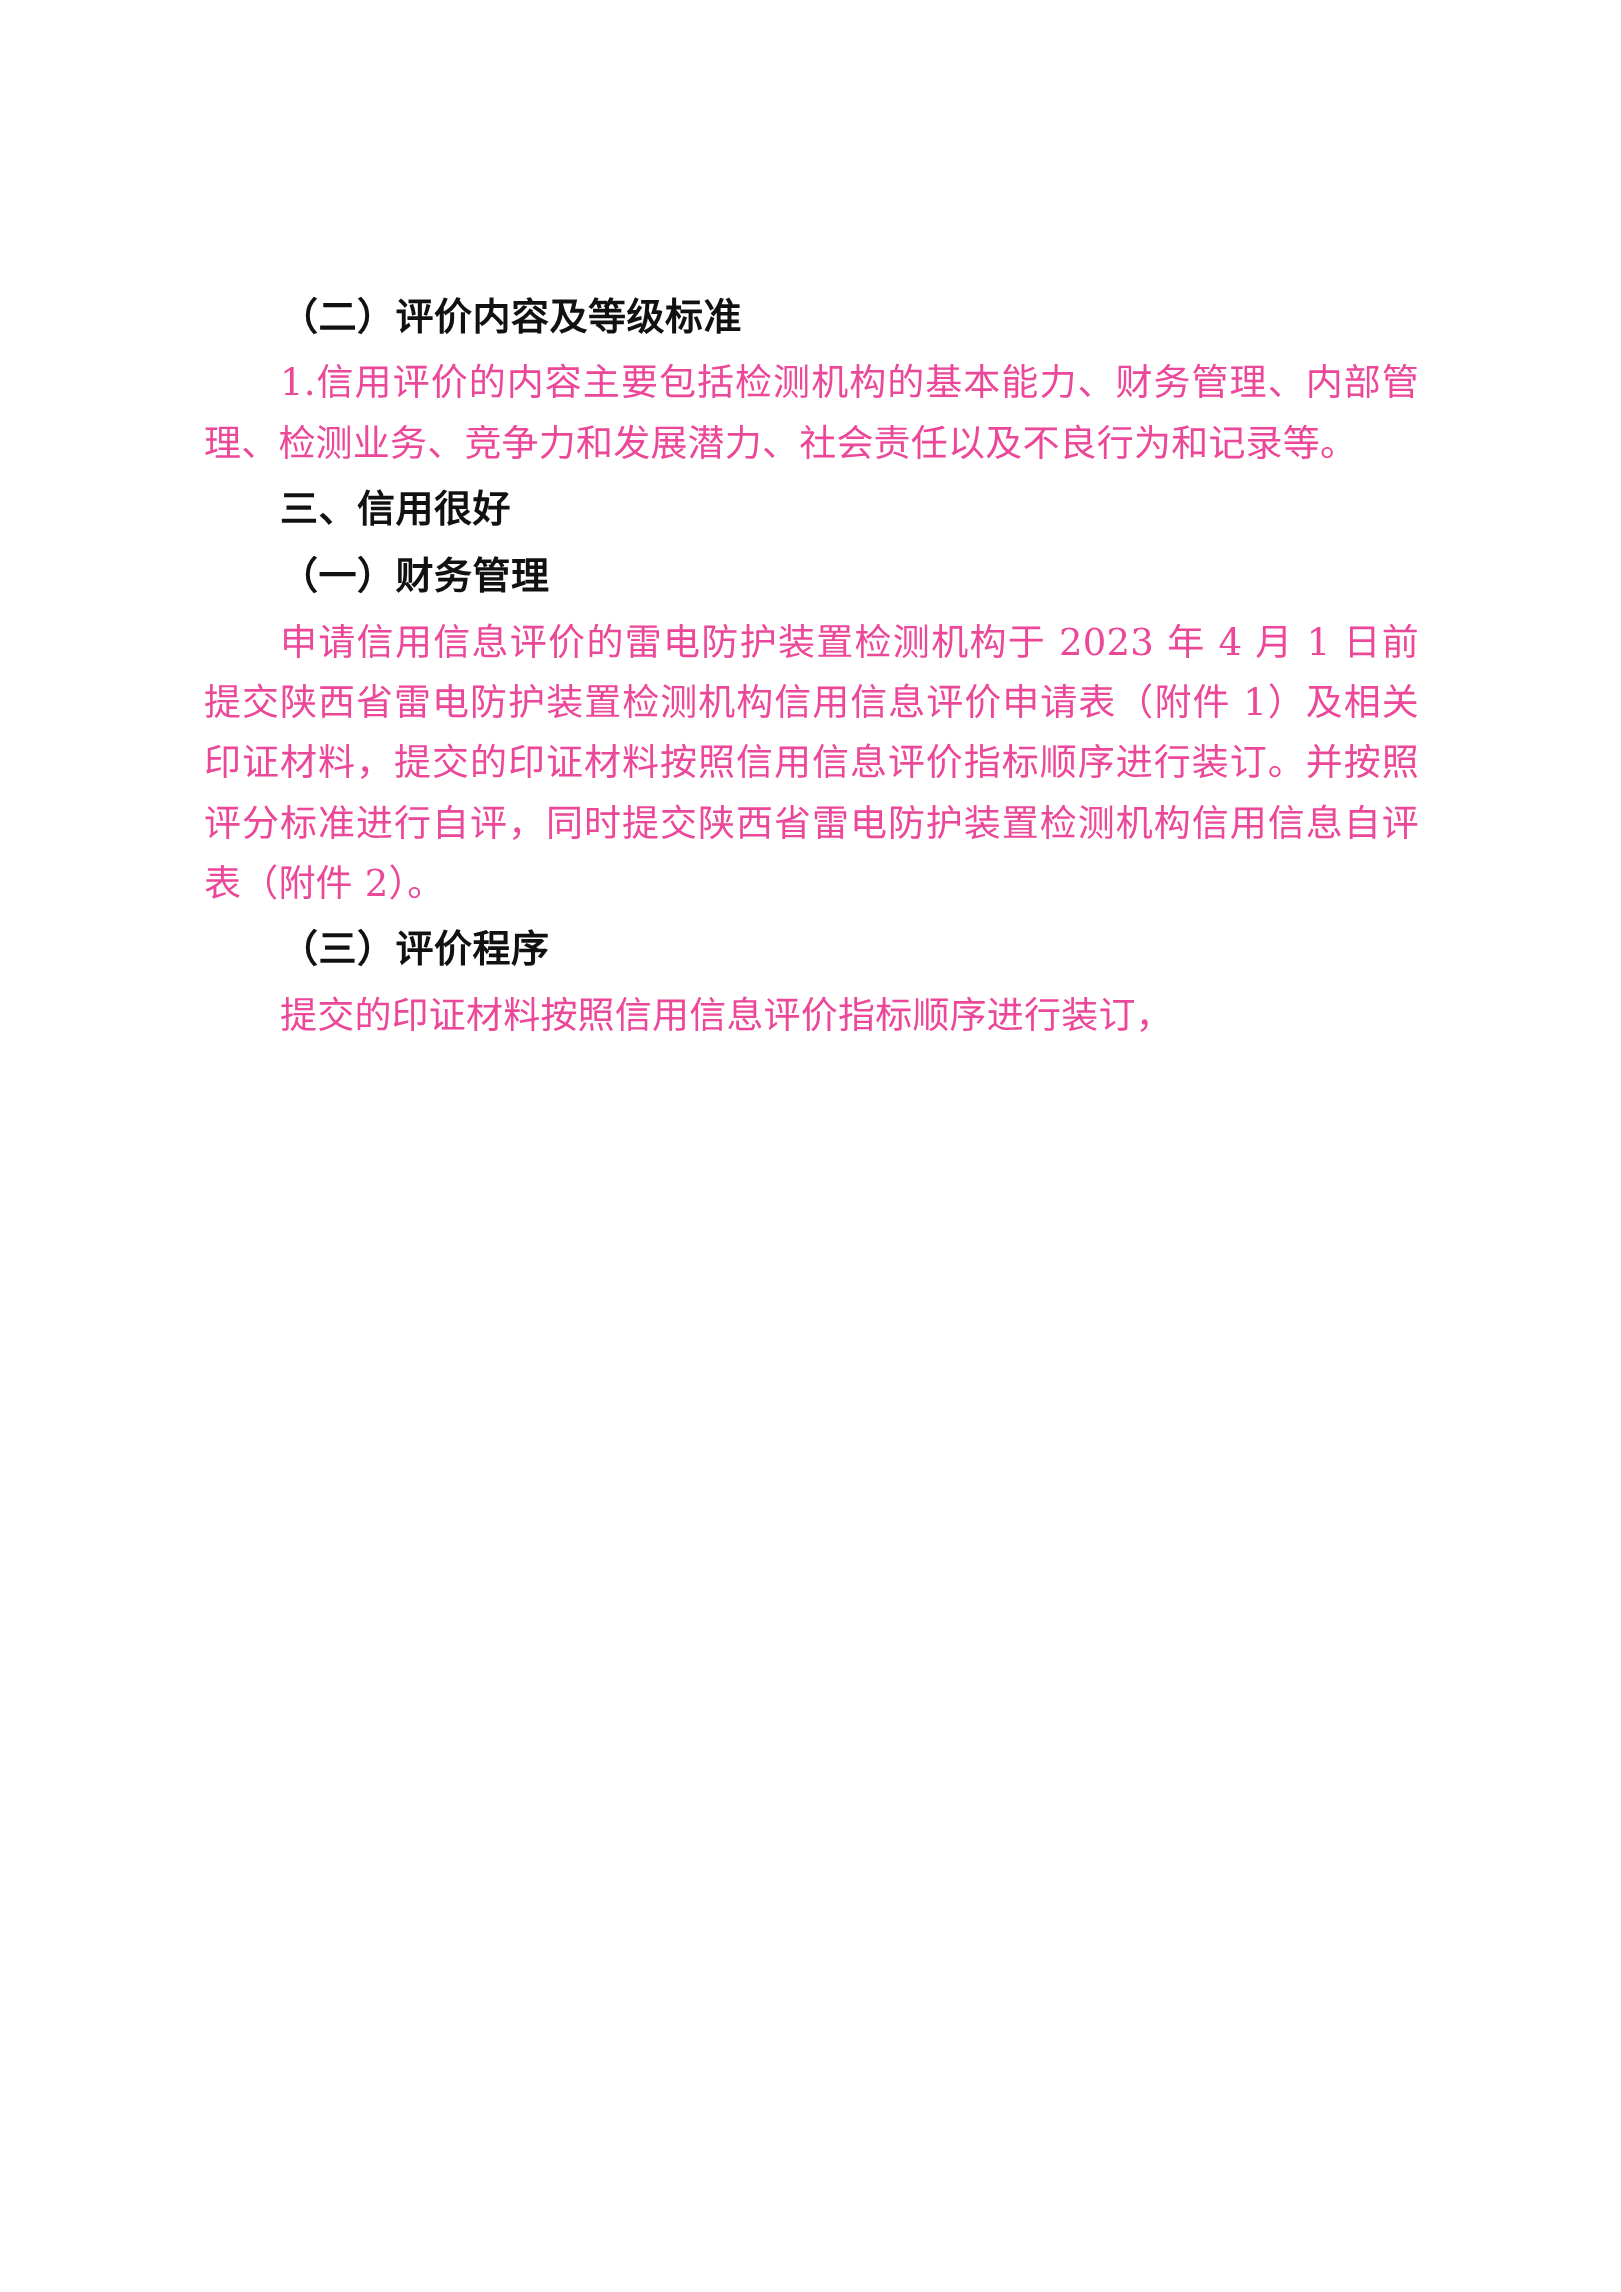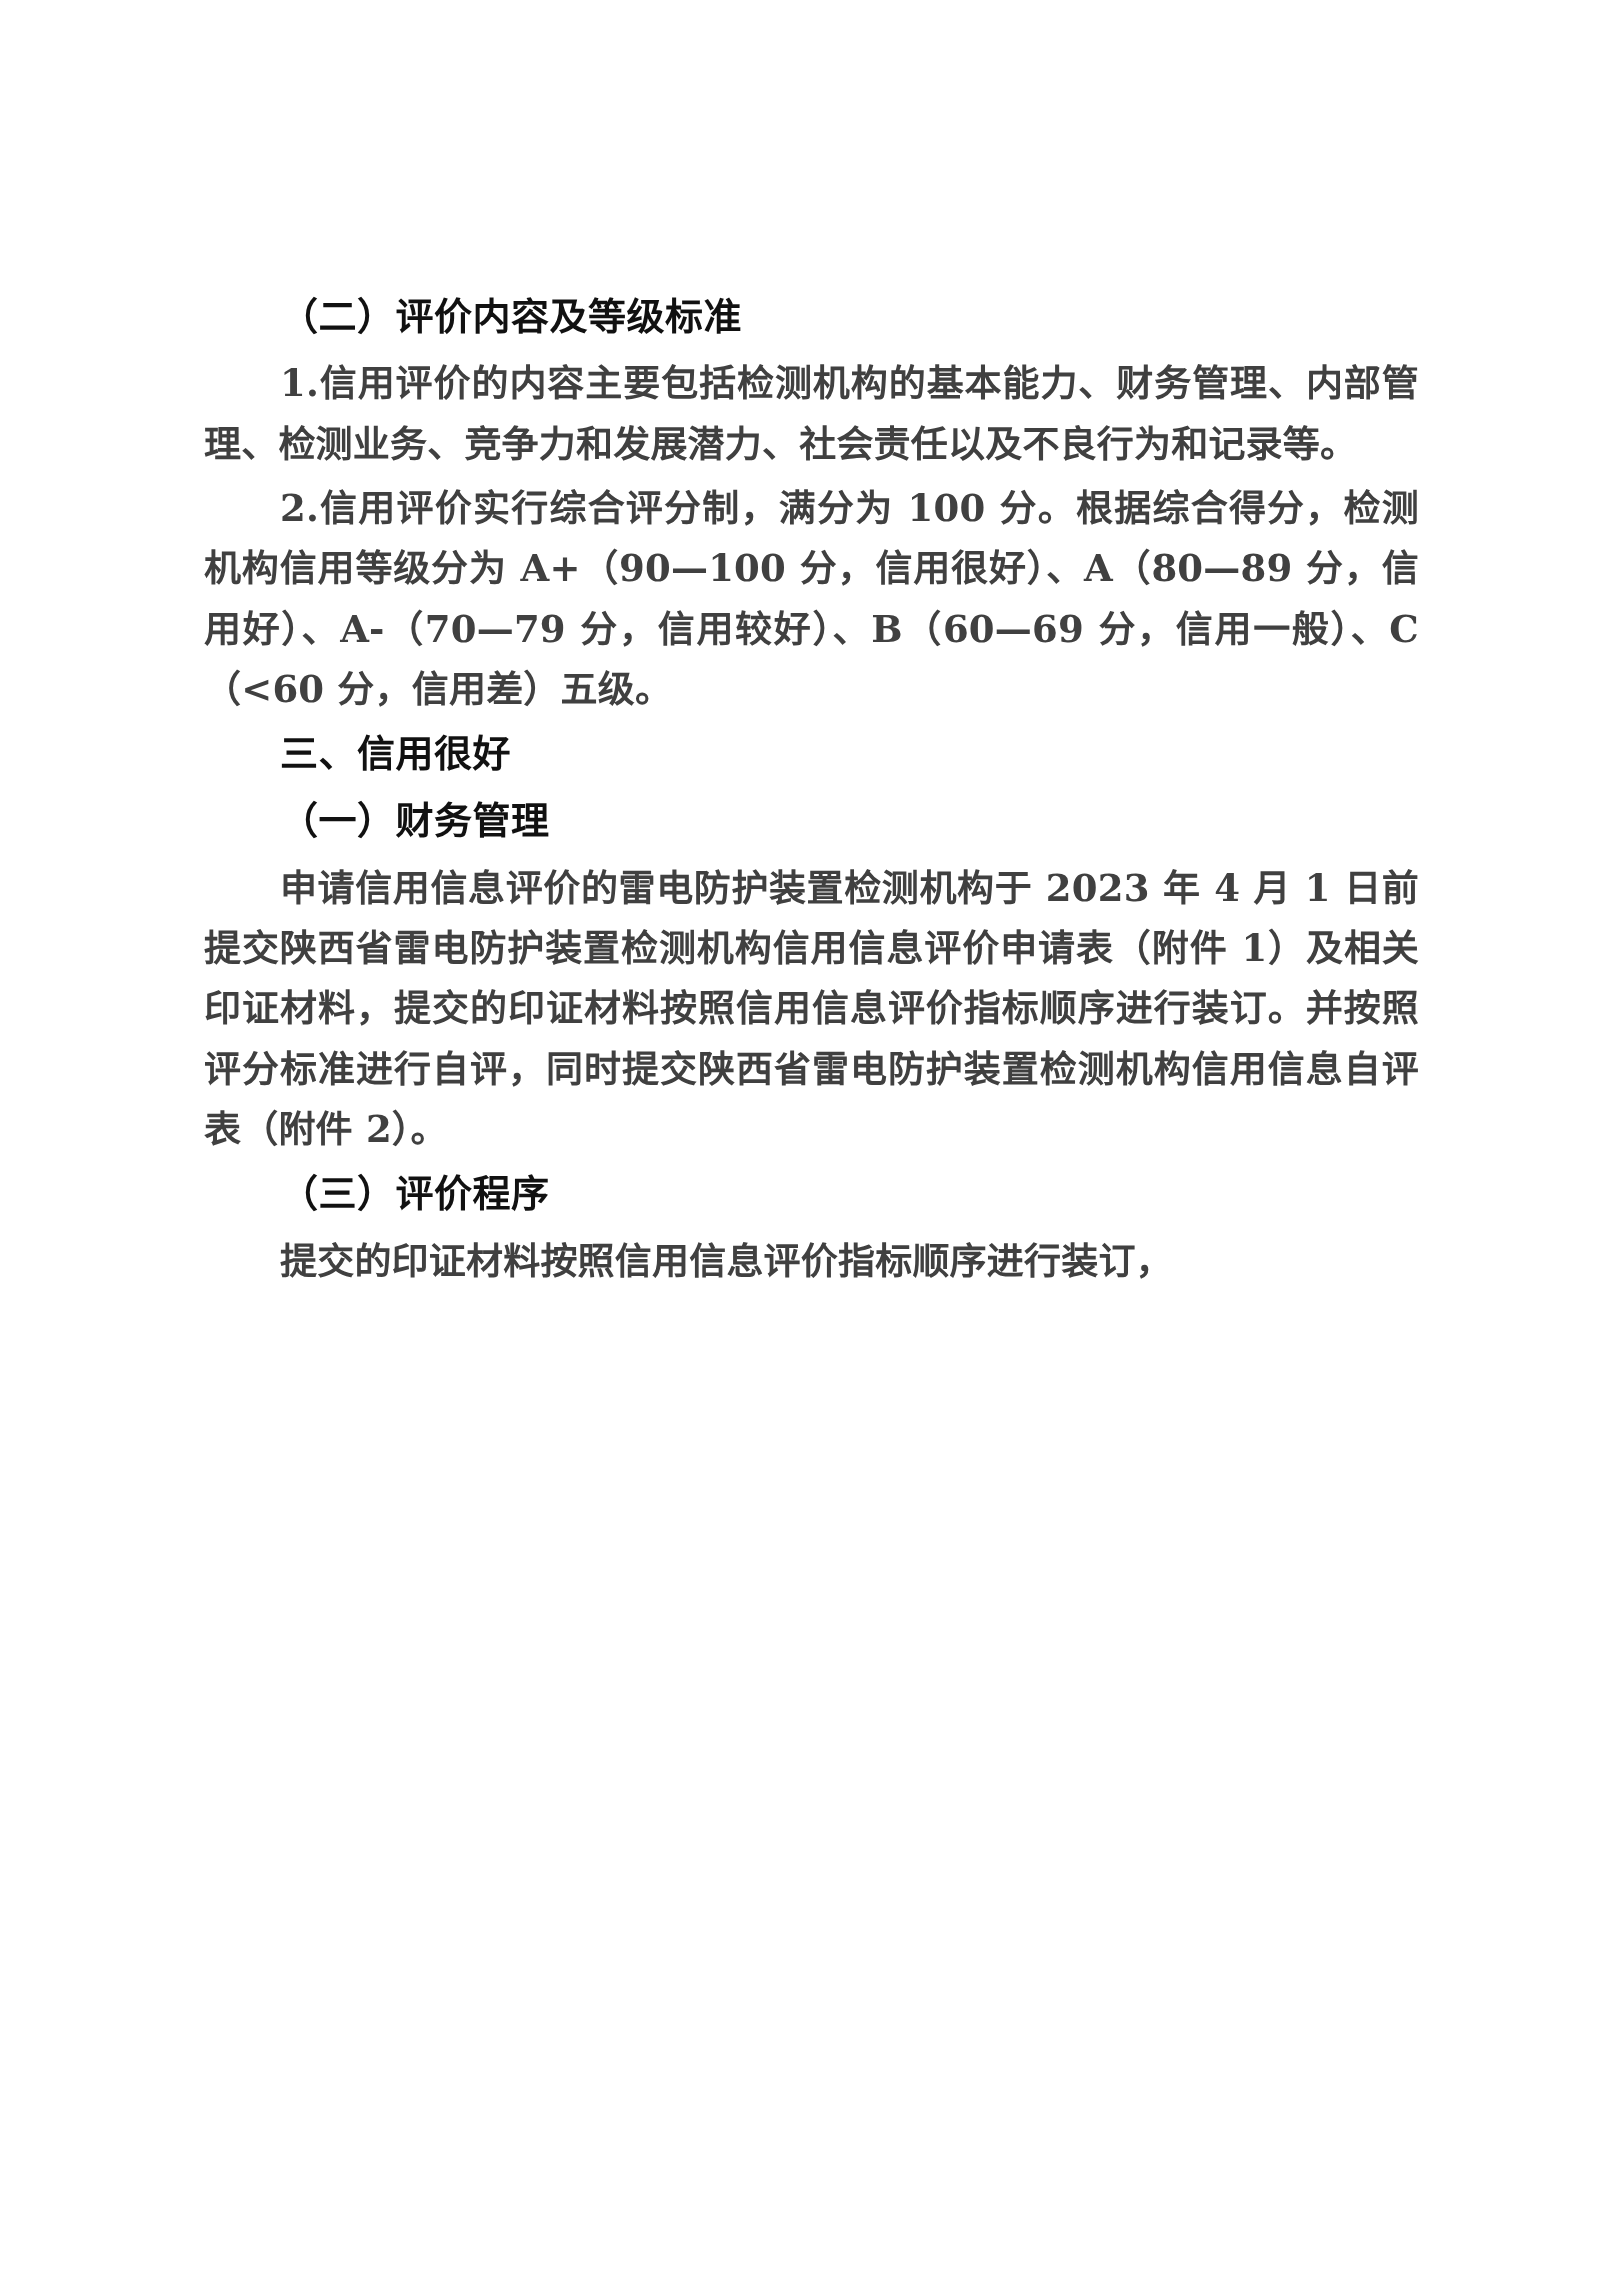--- a/index.html
+++ b/index.html
@@ -34,22 +34,21 @@
     color: #111111;
   }
   .para {
     font-size: 37px;
     line-height: 1.63;
     text-indent: 76px;
     text-align: justify;
     text-justify: inter-ideograph;
     margin: 0 0 3.9px 0;
     letter-spacing: 0.2px;
-    color: #404040;
-    font-weight: bold;
+    color: #ec4899;
   }
   .para.nogap {
     margin-bottom: 0;
   }
   .footer {
     position: absolute;
     left: 0;
     top: 2102px;
     width: 1621px;
     text-align: center;
@@ -66,21 +65,20 @@
 <body>
 
 <div class="page">
 
   <div class="content">
 
     <h2 class="heading">（二）评价内容及等级标准</h2>
 
     <p class="para">1.信用评价的内容主要包括检测机构的基本能力、财务管理、内部管理、检测业务、竞争力和发展潜力、社会责任以及不良行为和记录等。</p>
 
-    <p class="para">2.信用评价实行综合评分制，满分为 100 分。根据综合得分，检测机构信用等级分为 A+（90—100 分，信用很好）、A（80—89 分，信用好）、A-（70—79 分，信用较好）、B（60—69 分，信用一般）、C（&lt;60 分，信用差）五级。</p>
 
     <h2 class="heading">三、信用很好</h2>
 
     <h2 class="heading">（一）财务管理</h2>
 
     <p class="para">申请信用信息评价的雷电防护装置检测机构于 2023 年 4 月 1 日前提交陕西省雷电防护装置检测机构信用信息评价申请表（附件 1）及相关印证材料，提交的印证材料按照信用信息评价指标顺序进行装订。并按照评分标准进行自评，同时提交陕西省雷电防护装置检测机构信用信息自评表（附件 2）。</p>
 
 
 
     <h2 class="heading">（三）评价程序</h2>

